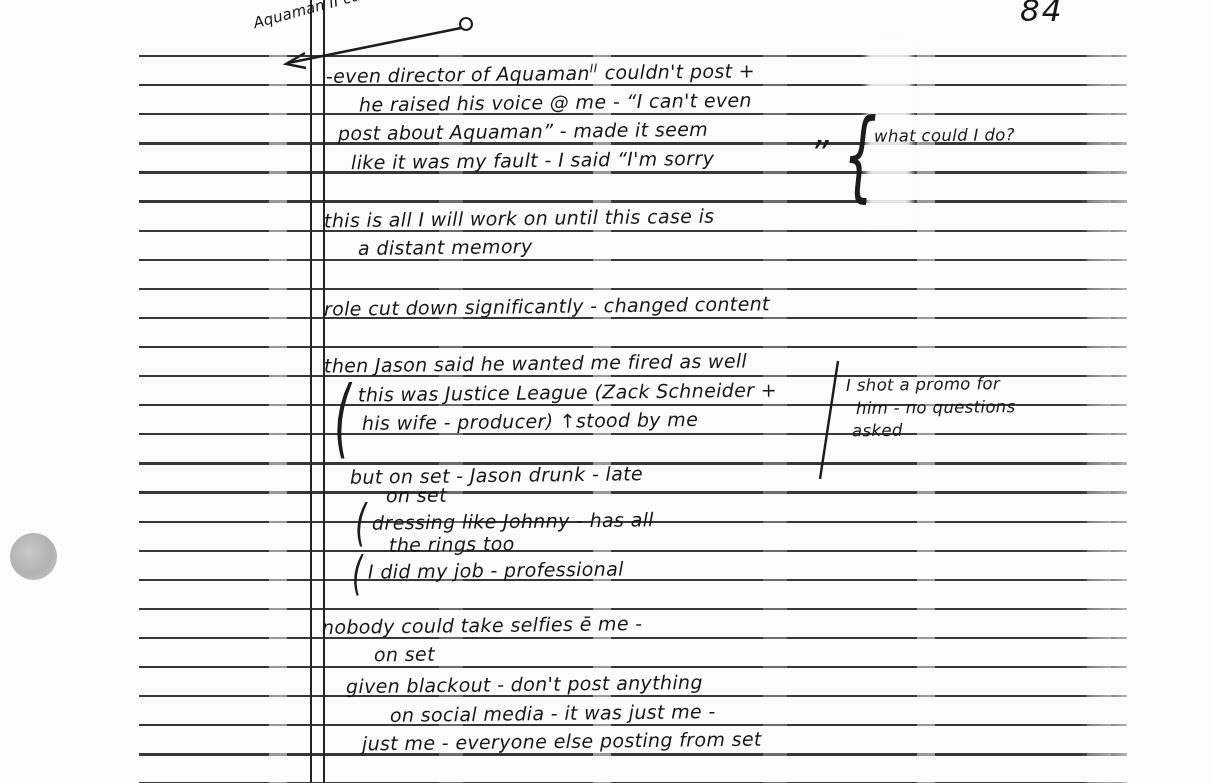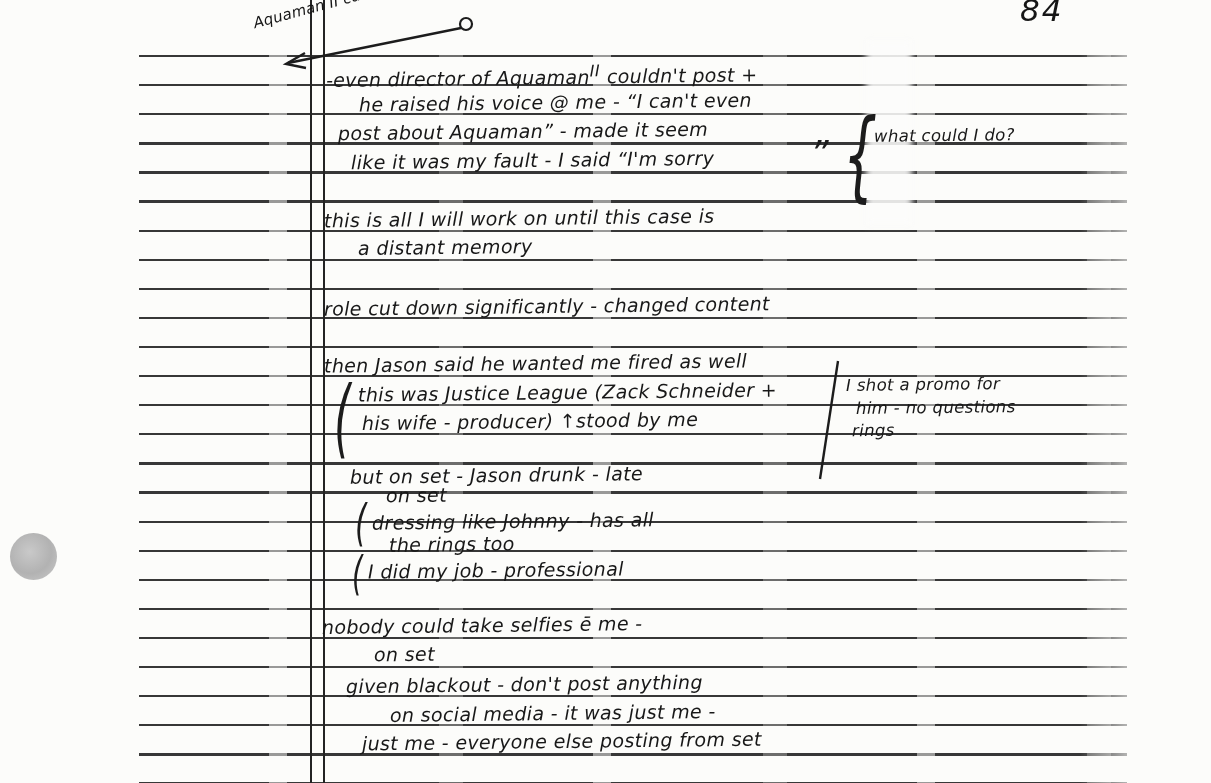--- a/index.html
+++ b/index.html
@@ -30,21 +30,21 @@
     position:absolute;left:10px;top:533px;width:47px;height:47px;border-radius:50%;
     background:radial-gradient(circle at 42% 40%, #c9c9c9 0%, #b2b2b2 55%, #bdbdbd 75%, rgba(190,190,190,0) 100%);
   }
   
   .hw{
     position:absolute;font-style:italic;font-size:19px;letter-spacing:.35px;
     color:#181818;white-space:nowrap;transform:rotate(-.7deg);
     font-family:"DejaVu Sans",sans-serif;
   }
   .hw.sm{font-size:16.5px;}
-  .hw sup{font-size:16px;}
+  .hw sup{font-size:12px;}
   .mark{position:absolute;color:#1c1c1c;font-style:italic;line-height:1;white-space:nowrap;}
   .pagenum{position:absolute;left:1020px;top:-8px;font-size:31px;font-style:italic;color:#161616;letter-spacing:2px;}
   .annot{
     position:absolute;left:256px;top:14px;font-size:15px;font-style:italic;color:#161616;
     transform:rotate(-15deg);transform-origin:left bottom;white-space:nowrap;letter-spacing:.2px;
   }
   svg.overlay{position:absolute;inset:0;pointer-events:none;}
 </style>
 </head>
 <body>
@@ -80,21 +80,21 @@
   <div class="hw" style="left:358px;top:236px;">a distant memory</div>
 
   <div class="hw" style="left:324px;top:295px;">role cut down significantly - changed content</div>
 
   <div class="hw" style="left:324px;top:352px;">then Jason said he wanted me fired as well</div>
   <div class="mark" style="left:334px;top:374px;font-size:86px;transform:scaleX(.5);transform-origin:left top;font-weight:300;">(</div>
   <div class="hw" style="left:358px;top:381px;">this was Justice League (Zack Schneider +</div>
   <div class="hw" style="left:362px;top:410px;">his wife - producer) ↑stood by me</div>
   <div class="hw sm" style="left:846px;top:375px;">I shot a promo for</div>
   <div class="hw sm" style="left:856px;top:398px;">him - no questions</div>
-  <div class="hw sm" style="left:852px;top:421px;">rings</div>
+  <div class="hw sm" style="left:852px;top:421px;">asked</div>
 
   <div class="hw" style="left:350px;top:464px;">but on set - Jason drunk - late</div>
   <div class="hw" style="left:386px;top:484px;">on set</div>
   <div class="mark" style="left:355px;top:498px;font-size:50px;transform:scaleX(.6);transform-origin:left top;font-weight:300;">(</div>
   <div class="hw" style="left:372px;top:510px;">dressing like Johnny - has all</div>
   <div class="hw" style="left:389px;top:533px;">the rings too</div>
   <div class="mark" style="left:352px;top:550px;font-size:46px;transform:scaleX(.6);transform-origin:left top;font-weight:300;">(</div>
   <div class="hw" style="left:368px;top:559px;">I did my job - professional</div>
 
   <div class="hw" style="left:322px;top:614px;">nobody could take selfies ē me -</div>

